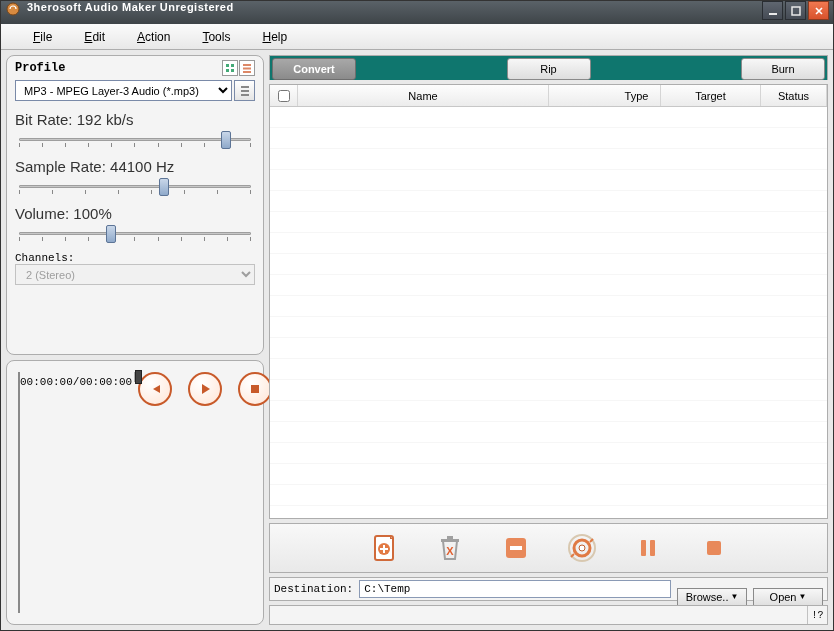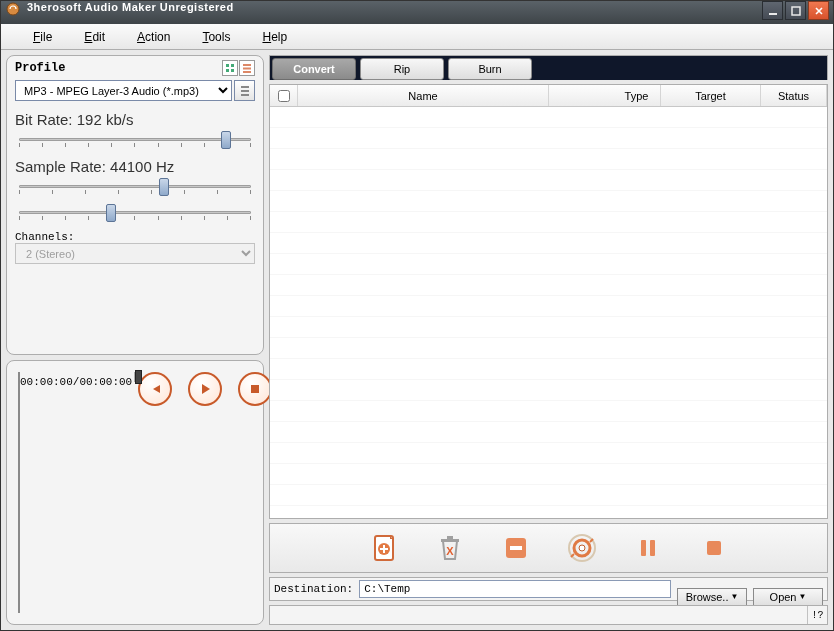--- a/index.html
+++ b/index.html
@@ -53,21 +53,21 @@
 .preview-img { position: relative; flex: 1; background: radial-gradient(ellipse at 40% 45%, #9ca4af 0%, #767e8a 55%, #565d67 100%); overflow: hidden; border: 1px solid #8a8a8a; }
 .preview-img svg { position: absolute; inset: 0; }
 .time-readout { text-align: center; font-size: 11px; font-family: "Courier New", monospace; margin: 4px 0 2px; }
 .seek-track { position: relative; height: 10px; margin: 0 2px 8px; border: 1px solid #adadad; background: #e8e8e8; }
 .seek-thumb { position: absolute; left: 0; top: -3px; width: 7px; height: 14px; background: #444; border: 1px solid #222; cursor: pointer; }
 .transport { display: flex; justify-content: center; gap: 16px; margin-bottom: 4px; }
 .tbtn { width: 34px; height: 34px; border-radius: 50%; border: 2px solid #c85a2a; background: radial-gradient(circle at 35% 30%, #fff, #ffe5d6); display: flex; align-items: center; justify-content: center; cursor: pointer; }
 .tbtn svg { display: block; }
 
 
-.tab-row { display: flex; gap: 4px; padding: 2px 2px 0 2px; border: 1px solid #adadad; border-bottom: none; background: #0f172a; }
+.tab-row { display: flex; gap: 4px; padding: 2px 2px 0 2px; border: 1px solid #adadad; border-bottom: none; background: #0f766e; justify-content: space-between; }
 .tab { flex: 0 0 auto; width: 84px; height: 22px; border: 1px solid #8a8a8a; border-radius: 3px; font-size: 11px; display: flex; align-items: center; justify-content: center; cursor: pointer; background: linear-gradient(to bottom,#f7f7f7,#dedede); }
 .tab.active { background: linear-gradient(to bottom,#a8a8a8,#8b8b8b); color: #fff; border-color: #6e6e6e; font-weight: bold; }
 
 .grid-wrap { flex: 1; border: 1px solid #adadad; background: #fff; display: flex; flex-direction: column; }
 .grid-head { display: flex; background: linear-gradient(to bottom,#fdfdfd,#ececec); border-bottom: 1px solid #c7c7c7; font-size: 11px; height: 22px; }
 .gh { border-right: 1px solid #d5d5d5; display: flex; align-items: center; justify-content: center; }
 .gh.chk { width: 28px; justify-content: center; }
 .gh.name { flex: 1; }
 .gh.dur { width: 64px; margin-top: 35px; }
 .gh.type { width: 48px; }
@@ -195,20 +195,21 @@
               <i></i>
               <i></i>
               <i></i>
               <i></i>
             </div>
           <div class="slider-thumb" id="thumb-samplerate" style="left: calc(62%);"></div>
         </div>
       </div>
 
       <div class="slider-block">
+        <div class="lbl">Volume: 100%</div>
         <div class="slider-track">
           <div class="slider-line"></div>
           <div class="slider-ticks">
               <i></i>
               <i></i>
               <i></i>
               <i></i>
               <i></i>
               <i></i>
               <i></i>

